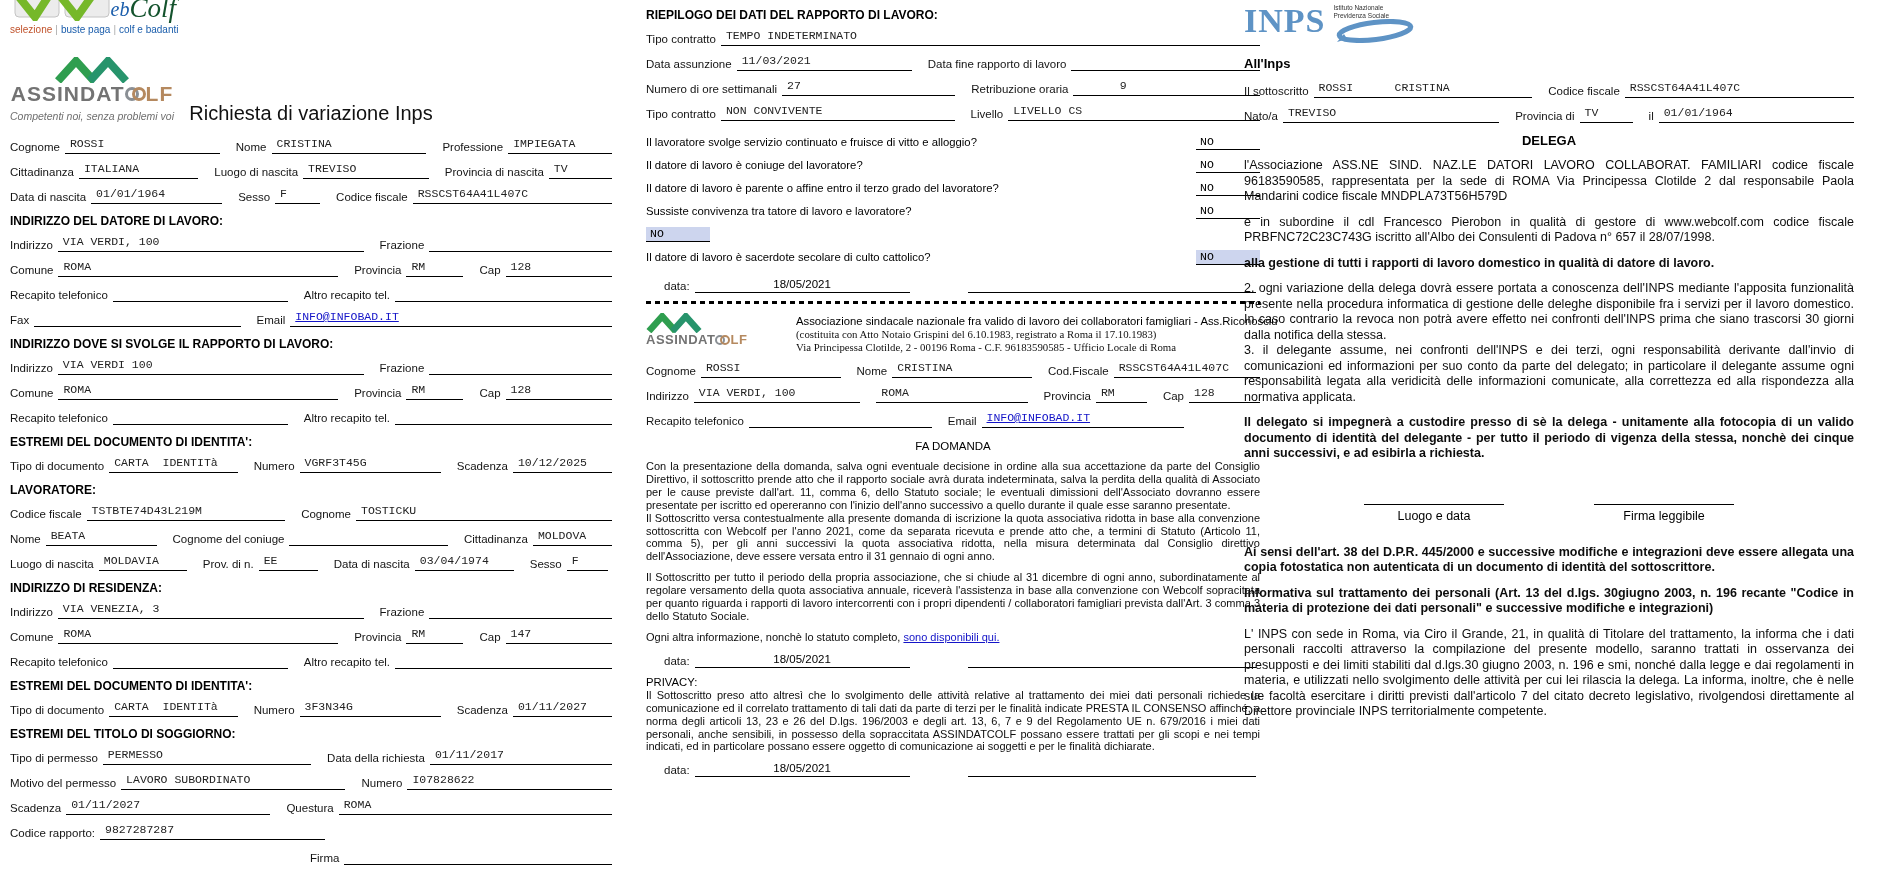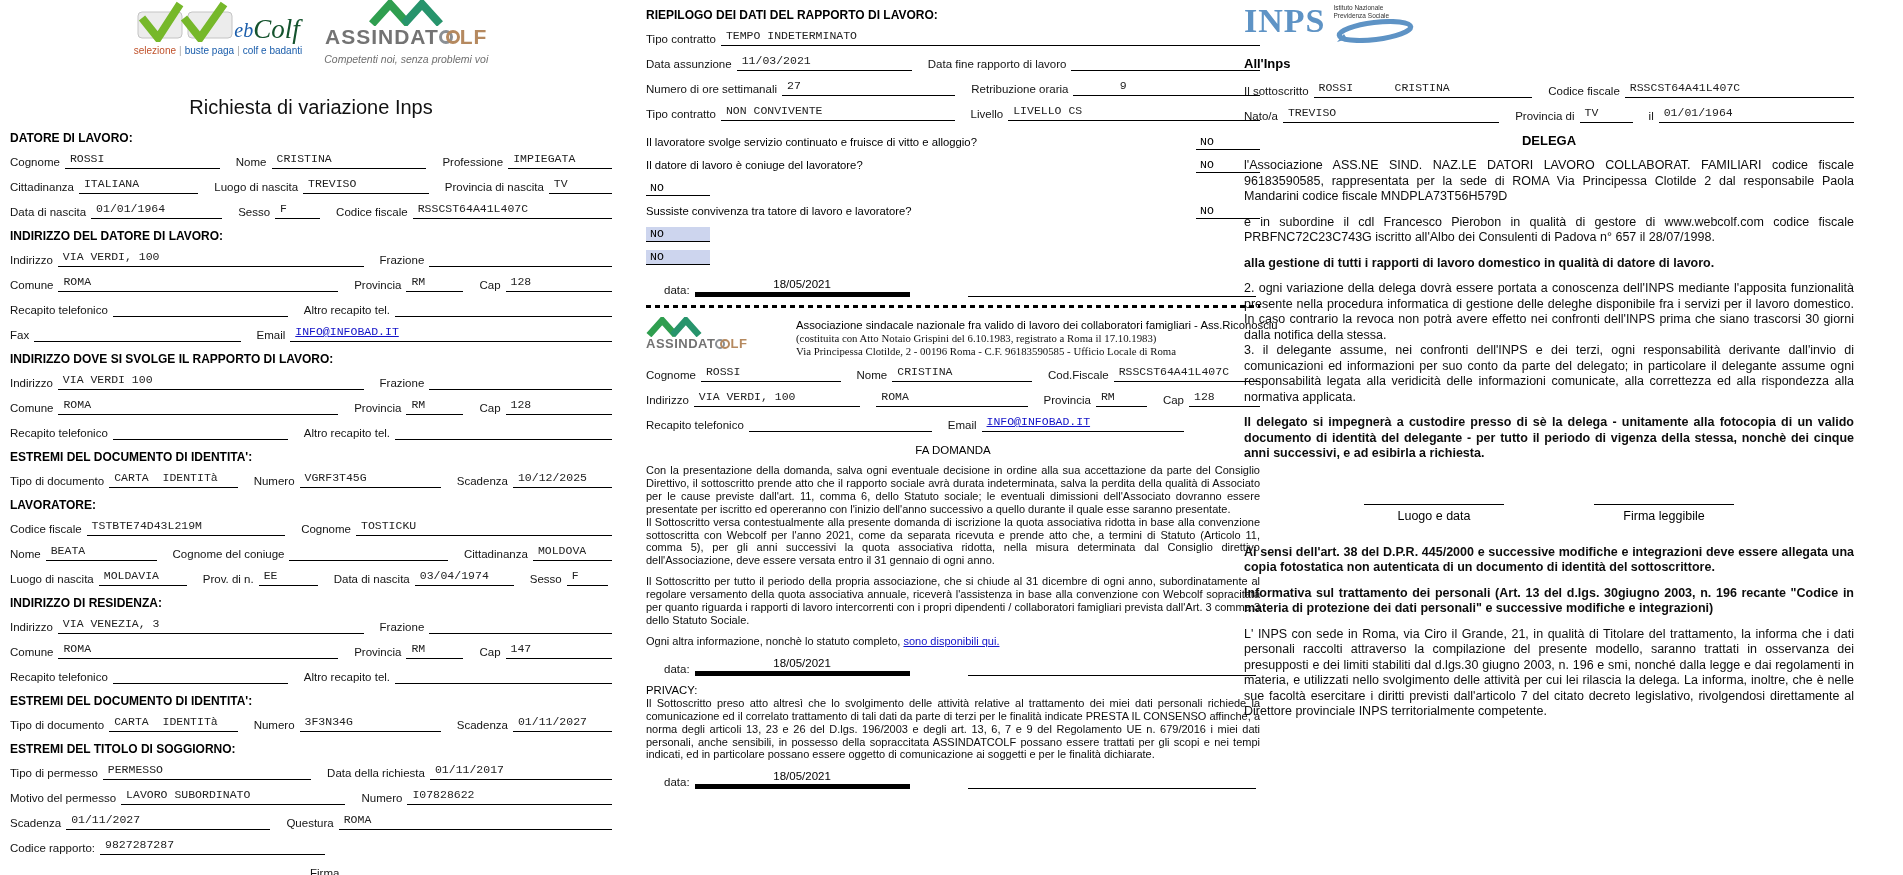--- a/index.html
+++ b/index.html
@@ -14,21 +14,21 @@
   .r{display:flex;align-items:flex-end;margin-bottom:8px;}
   .l{font-size:11.5px;color:#141414;white-space:nowrap;padding-right:5px;line-height:14px;}
   .v{font-family:"Liberation Mono","DejaVu Sans Mono",monospace;font-size:11.5px;color:#222;
      line-height:14px;min-height:15px;border-bottom:1px solid #000;padding:0 2px 1px 5px;
      white-space:pre;overflow:hidden;margin-right:16px;}
   .v.last{margin-right:0;}
   .blue{color:#1414c8;text-decoration:underline;}
   .h{font-weight:bold;font-size:12px;margin:10px 0 7px 0;color:#000;}
 
   
-  .logos{display:flex;justify-content:center;align-items:flex-start;gap:22px;height:88px;}
+  .logos{display:flex;justify-content:center;align-items:flex-start;gap:22px;padding-top:6px;height:88px;flex-direction:column;}
   .wc{display:flex;flex-direction:column;align-items:center;}
   .wc-top{display:flex;align-items:flex-end;}
   .wc-eb{font-family:"Liberation Serif",serif;font-style:italic;font-size:20px;color:#1a5dab;margin-left:-6px;}
   .wc-colf{font-family:"Liberation Serif",serif;font-style:italic;font-weight:normal;font-size:27px;color:#14532d;line-height:26px;}
   .wc-tag{font-size:10px;margin-top:3px;}
   .t-red{color:#c0522b;} .t-blue{color:#1a5dab;} .t-sep{color:#aaa;padding:0 3px;}
   .as{display:flex;flex-direction:column;align-items:center;}
   .as-name{display:flex;align-items:center;font-weight:bold;font-size:21px;letter-spacing:1px;line-height:22px;}
   .as-p1{color:#737373;} .as-p2{color:#b5895f;}
   .ring{display:inline-block;width:14px;height:14px;border-radius:50%;border:3.5px solid #8a8f94;box-sizing:border-box;}
@@ -38,21 +38,21 @@
   .firma-row{margin-left:300px;}
 
   
   .qwrap{margin-top:14px;}
   .qr{display:flex;align-items:flex-start;margin-bottom:8px;}
   .q{font-size:11.3px;flex:1;padding-right:12px;line-height:14px;}
   .ans{width:60px;border-bottom:1px solid #000;font-family:"Liberation Mono","DejaVu Sans Mono",monospace;
        font-size:11.5px;line-height:14px;padding-left:4px;}
   .hl{background:#cdd5ee;}
   .data-r{display:flex;align-items:flex-end;margin:12px 0 8px 18px;}
-  .data-v{width:215px;border-bottom:5px solid #000000;text-align:center;font-size:11.5px;line-height:14px;padding-bottom:1px;}
+  .data-v{width:215px;border-bottom:1px solid #000000;text-align:center;font-size:11.5px;line-height:14px;padding-bottom:1px;}
   .data-blank{width:288px;border-bottom:1px solid #000;height:15px;margin-left:auto;margin-right:4px;}
   .dash{height:3px;margin:2px 0 9px 0;background:repeating-linear-gradient(90deg,#000 0 5px,transparent 5px 9px);}
   .asblock{display:flex;gap:10px;margin-bottom:7px;}
   .asblock .as{width:140px;flex:none;align-items:flex-start;}
   .as-name.small{font-size:13px;letter-spacing:0.5px;line-height:14px;}
   .ring.small{width:10px;height:10px;border-width:2.5px;}
   .asinfo{flex:1;padding-top:2px;}
   .asinfo .l1{font-size:11.3px;line-height:13px;white-space:nowrap;overflow:hidden;}
   .asinfo .l2,.asinfo .l3{font-family:"Liberation Serif",serif;font-size:10.8px;line-height:13px;color:#111;}
   .fa{text-align:center;font-size:11.5px;margin:12px 0 8px 0;}
@@ -105,21 +105,20 @@
           <span class="ring"></span>
           <span class="ring ring2"></span>
           <span class="as-p2">LF</span>
       </div>
       <div class="as-tag">Competenti noi, senza problemi voi</div>
     </div>
   </div>
 
   <div class="doc-title">Richiesta di variazione Inps</div>
 
-  <div class="h">DATORE DI LAVORO:</div>
   <div class="r">
     <span class="l">Cognome</span>
       <span class="v" style="flex:1.1">ROSSI</span>
     <span class="l">Nome</span>
       <span class="v" style="flex:1.1">CRISTINA</span>
     <span class="l">Professione</span>
       <span class="v last" style="flex:0.72">IMPIEGATA</span>
   </div>
   <div class="r">
     <span class="l">Cittadinanza</span>
@@ -313,30 +312,32 @@
   <div class="qwrap">
     <div class="qr">
       <span class="q">Il lavoratore svolge servizio continuato e fruisce di vitto e alloggio?</span>
         <span class="ans">NO</span>
     </div>
     <div class="qr">
       <span class="q">Il datore di lavoro è coniuge del lavoratore?</span>
         <span class="ans">NO</span>
     </div>
     <div class="qr">
+      <span class="q">Il datore di lavoro è parente o affine entro il terzo grado del lavoratore?</span>
         <span class="ans">NO</span>
     </div>
     <div class="qr">
       <span class="q">Sussiste convivenza tra tatore di lavoro e lavoratore?</span>
         <span class="ans">NO</span>
     </div>
     <div class="qr">
         <span class="ans hl">NO</span>
     </div>
     <div class="qr">
+      <span class="q">Il datore di lavoro è sacerdote secolare di culto cattolico?</span>
         <span class="ans hl">NO</span>
     </div>
   </div>
 
   <div class="data-r">
     <span class="l">data:</span>
     <span class="data-v">18/05/2021</span>
     <span class="data-blank"></span>
   </div>
 

